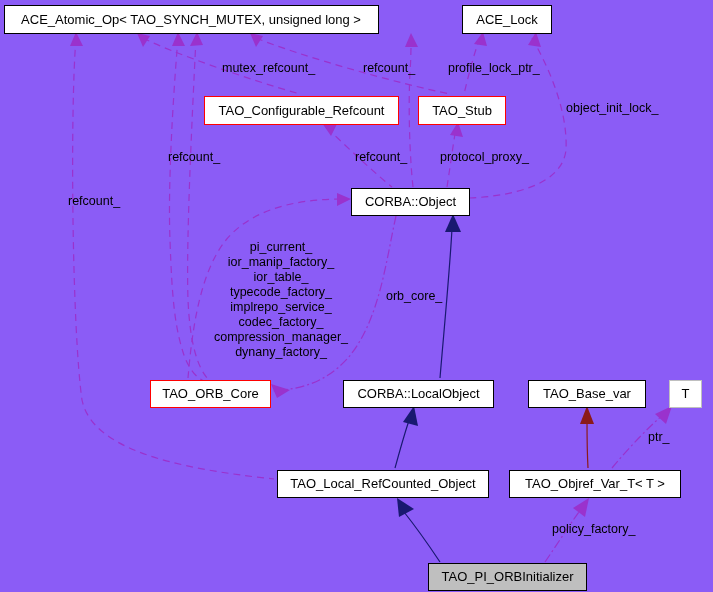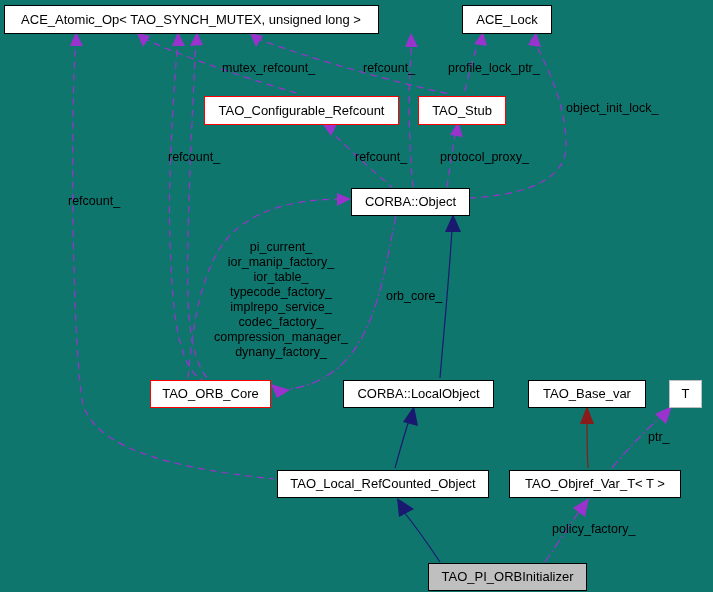--- a/index.html
+++ b/index.html
@@ -4,21 +4,21 @@
 <style>
   html, body {
     margin: 0;
     padding: 0;
     background: #ffffff;
   }
   #diagram-root {
     position: relative;
     width: 713px;
     height: 592px;
-    background: #0f766e;
+    background: #8b5cf6;
     font-family: "Liberation Sans", sans-serif;
     overflow: hidden;
   }
   svg#uml-canvas {
     position: absolute;
     left: 0;
     top: 0;
     width: 713px;
     height: 592px;
   }

